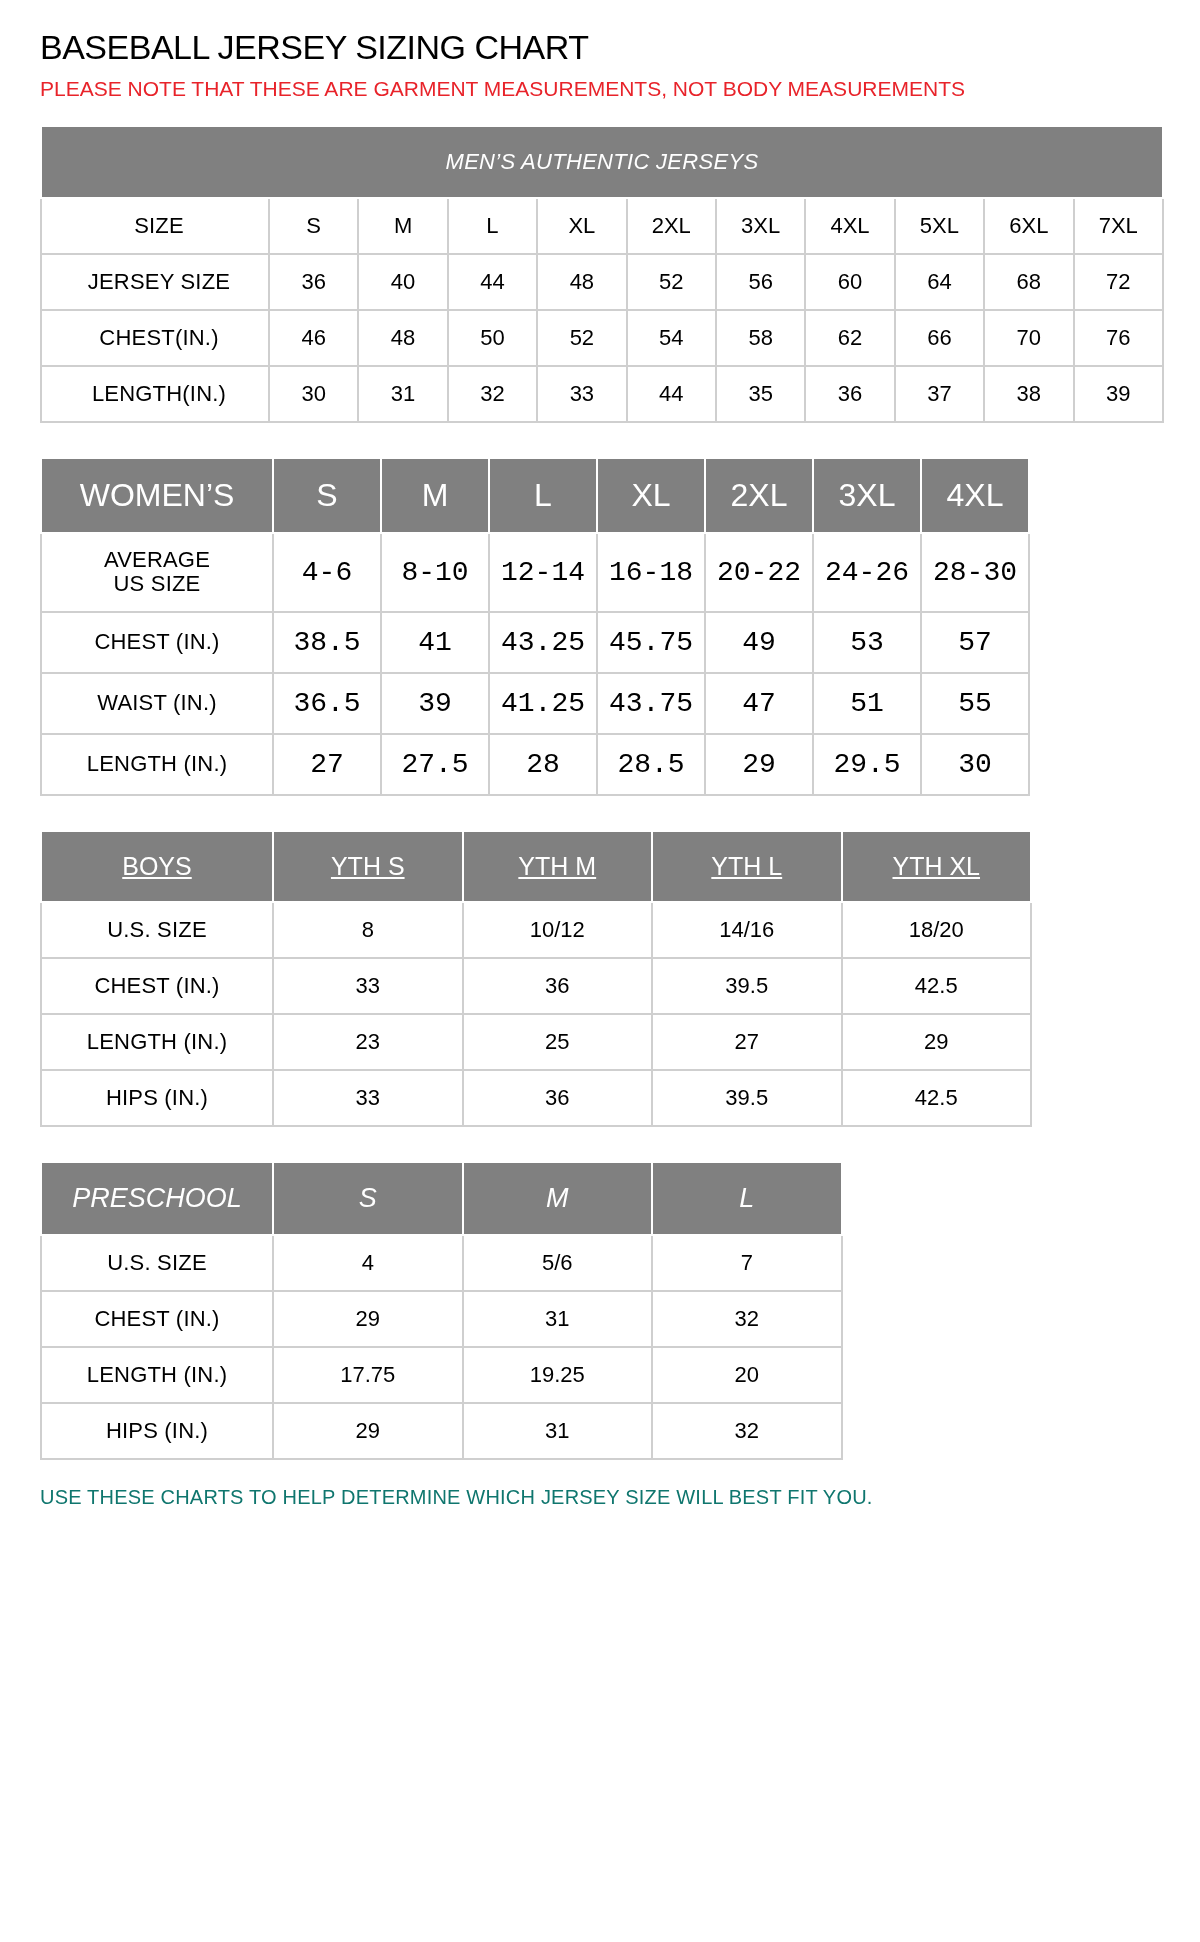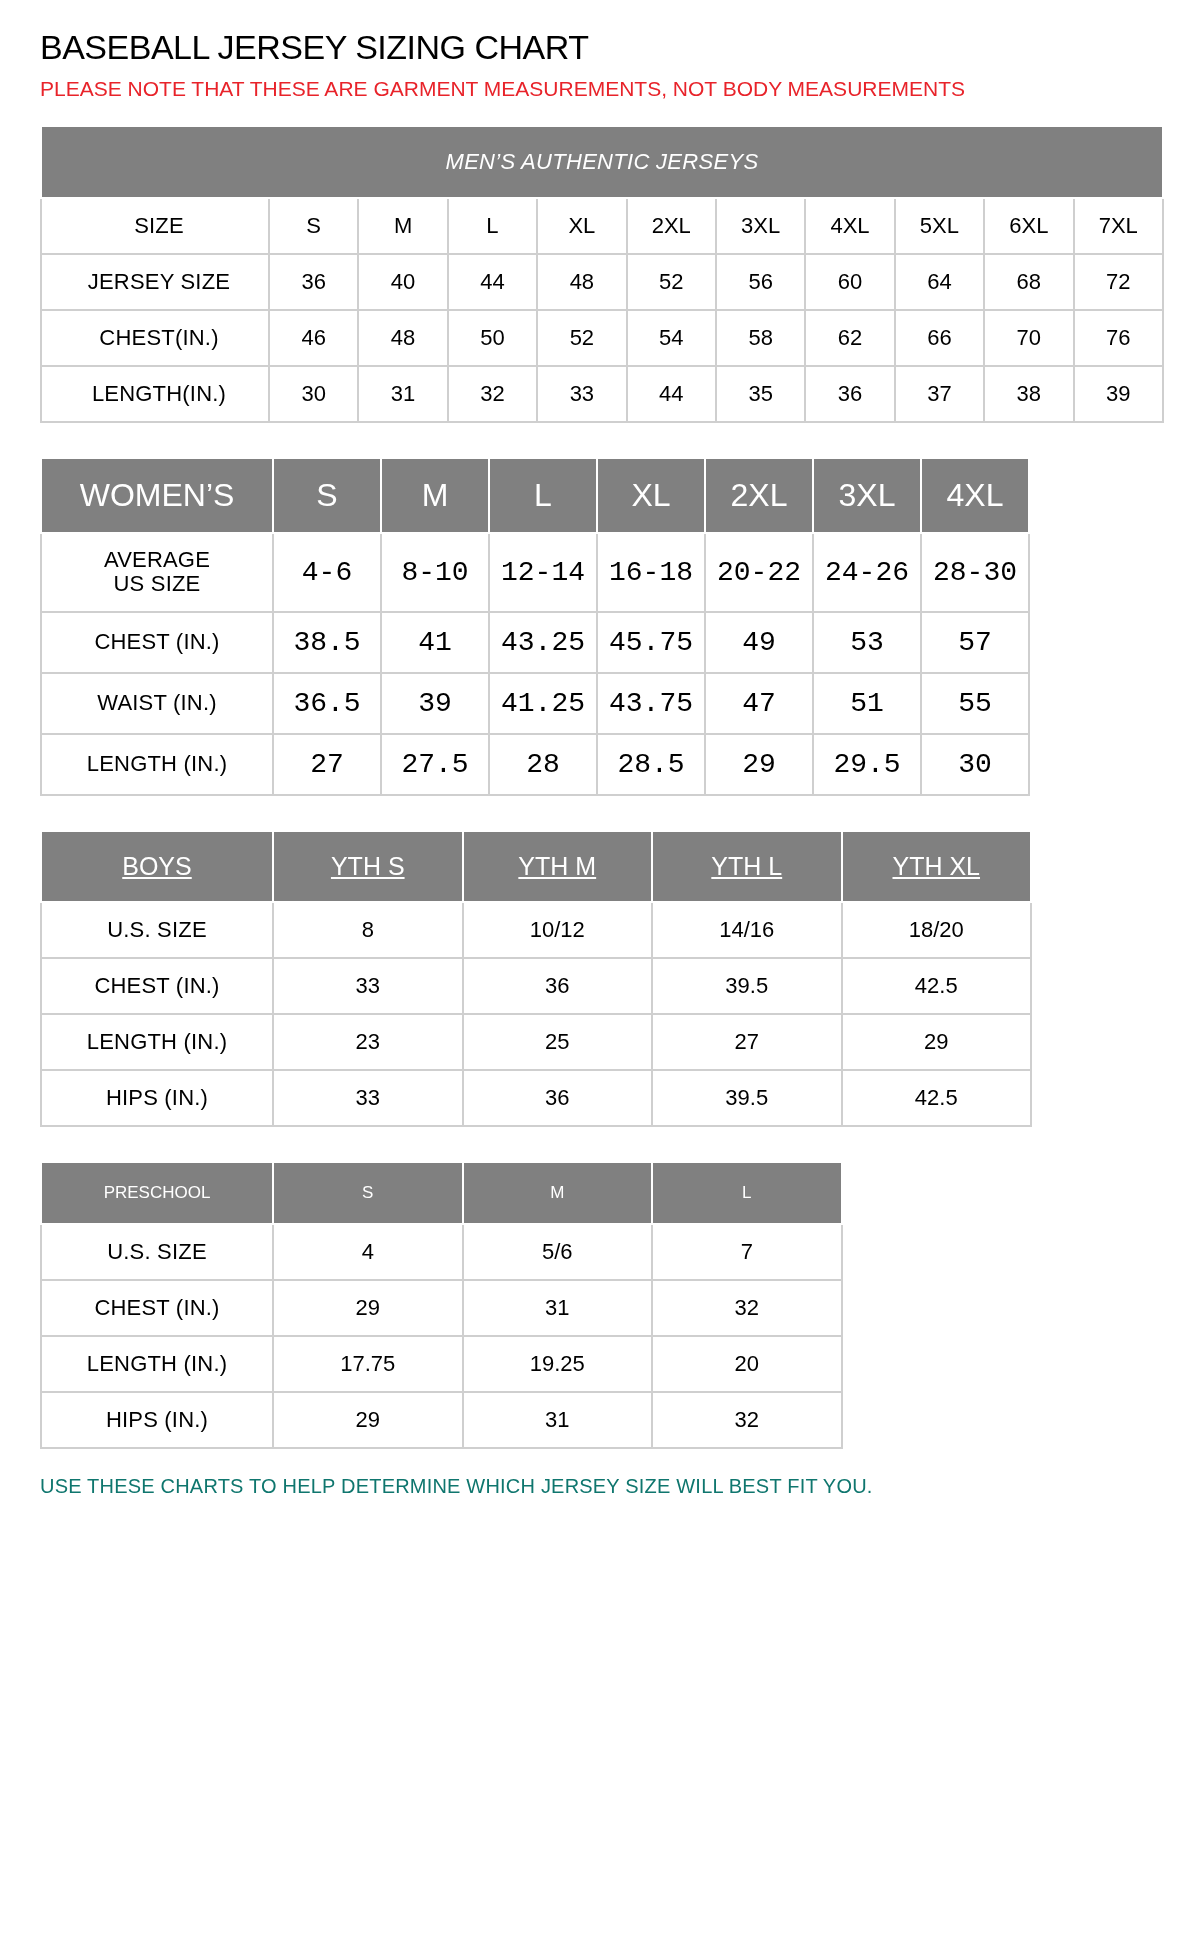--- a/index.html
+++ b/index.html
@@ -87,21 +87,21 @@
   #womens-table td.cell { font-size: 28px; font-family: Liberation Mono, monospace; }
   
   #boys-table { width: 990px; }
   #boys-table col.lbl { width: 232px; }
   #boys-table col.sz  { width: 189.5px; }
   #boys-table td.grey.hdr { font-size: 25px; padding: 20px 0; text-decoration: underline; }
   
   #preschool-table { width: 800px; }
   #preschool-table col.lbl { width: 232px; }
   #preschool-table col.sz  { width: 189.5px; }
-  #preschool-table td.grey.hdr { font-size: 17px; padding: 20px 0; }
+  #preschool-table td.grey.hdr { font-size: 27px; padding: 20px 0; font-style: italic; }
   #preschool-table { margin-bottom: 26px; }
   .footer-note {
     color: #0f766e;
     font-size: 20px;
     letter-spacing: 0.2px;
     margin: 0 0 30px 0;
   }
   .two-line { line-height: 1.12; }
 </style>
 </head>

